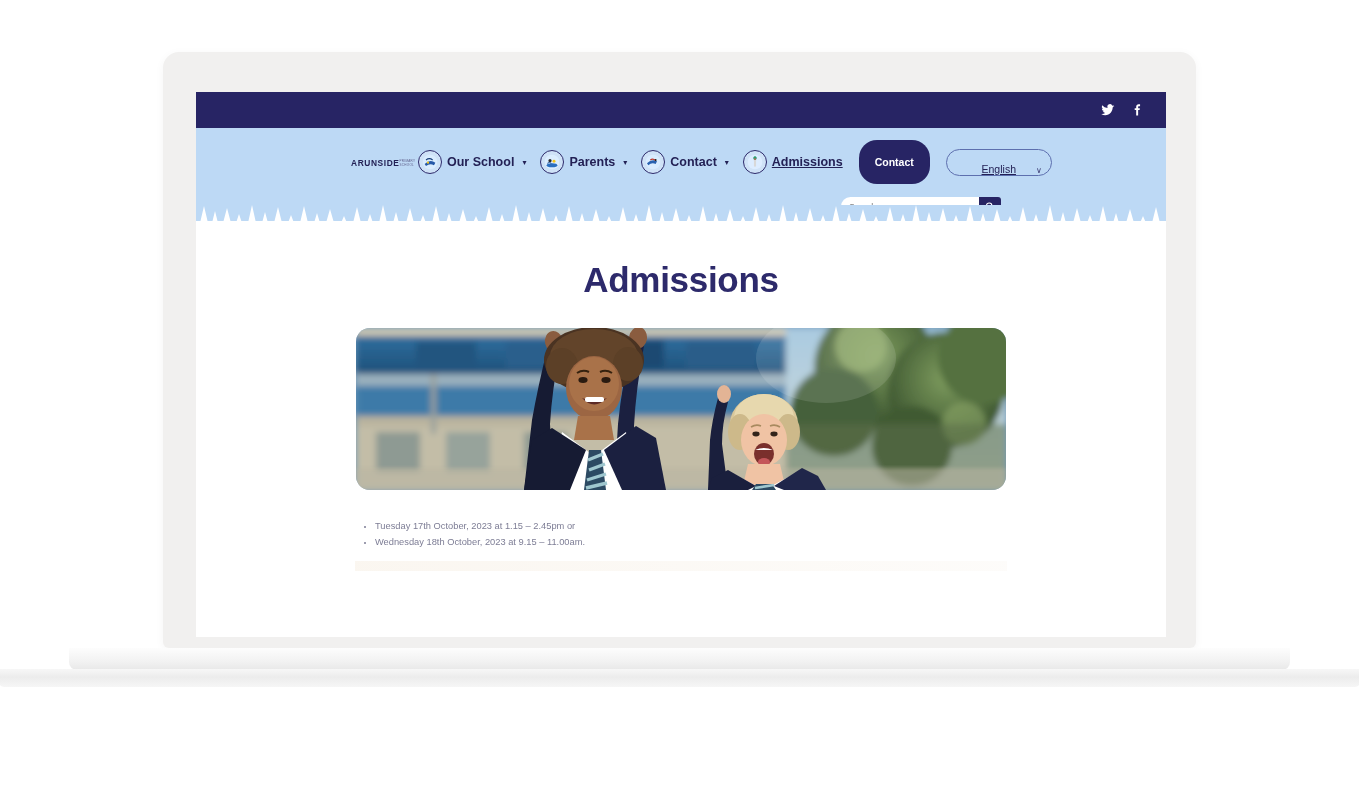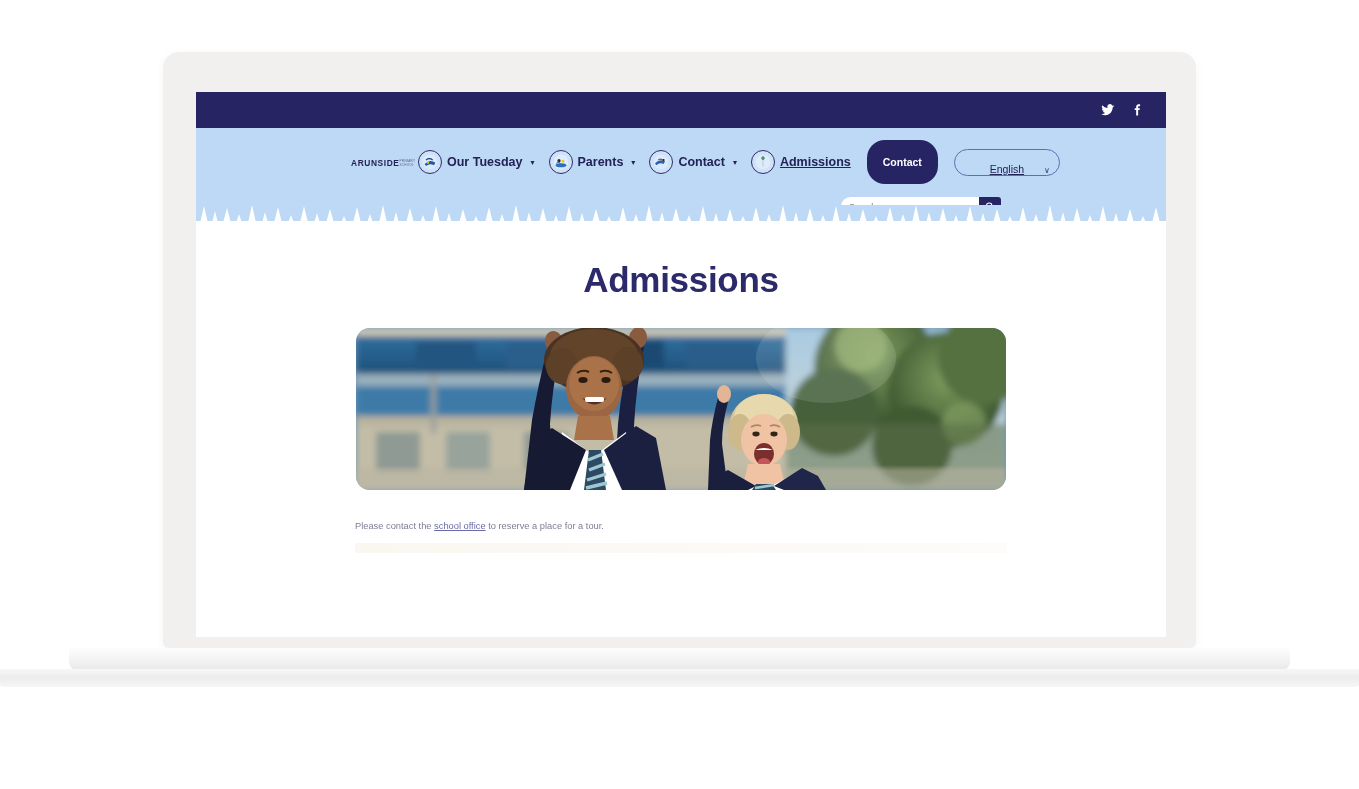--- a/index.html
+++ b/index.html
@@ -329,21 +329,21 @@
 
           <div class="nav-item">
             <span class="nav-badge">
               <svg width="16" height="16" viewBox="0 0 24 24">
                 <circle cx="12" cy="12" r="11" fill="#d9ecff"></circle>
                 <path d="M4 15 q8-8 16-2 l-2 4 q-6-4-12 1z" fill="#2558a8"></path>
                 <path d="M6 9 q5-4 10 0" stroke="#1b3f7a" stroke-width="1.6" fill="none"></path>
                 <circle cx="9" cy="13" r="1.6" fill="#f0c419"></circle>
               </svg>
             </span>
-            <span class="nav-label">Our Tuesday</span>
+            <span class="nav-label">Our School</span>
             <span class="nav-caret">▾</span>
           </div>
 
           <div class="nav-item">
             <span class="nav-badge">
               <svg width="16" height="16" viewBox="0 0 24 24">
                 <circle cx="12" cy="12" r="11" fill="#dceeff"></circle>
                 <ellipse cx="12" cy="17" rx="8" ry="3" fill="#2a6fc0"></ellipse>
                 <circle cx="9" cy="10" r="2.4" fill="#2b2b2b"></circle>
                 <circle cx="15" cy="11" r="2.2" fill="#f5c518"></circle>
@@ -532,21 +532,24 @@
             <g stroke="#9fc7cf" stroke-width="2.6">
               <line x1="399" y1="160" x2="418" y2="157"></line>
             </g>
           </g>
 
           <ellipse cx="470" cy="30" rx="70" ry="45" fill="#ffffff" opacity="0.12"></ellipse>
         </svg>
       </div>
 
       <div id="content-block">
-        <p><span>Please contact the </span><a class="inline-link">school office</a><span> to reserve a place for a tour.</span></p>
+        <ul id="content-list">
+          <li>Tuesday 17th October, 2023 at 1.15 – 2.45pm or</li>
+          <li>Wednesday 18th October, 2023 at 9.15 – 11.00am.</li>
+        </ul>
       </div>
 
       <div id="content-faint-line"></div>
     </main>
   </div>
 
   <div id="laptop-notch"></div>
   <div id="laptop-base"></div>
   <div id="laptop-foot"></div>
 </div>

